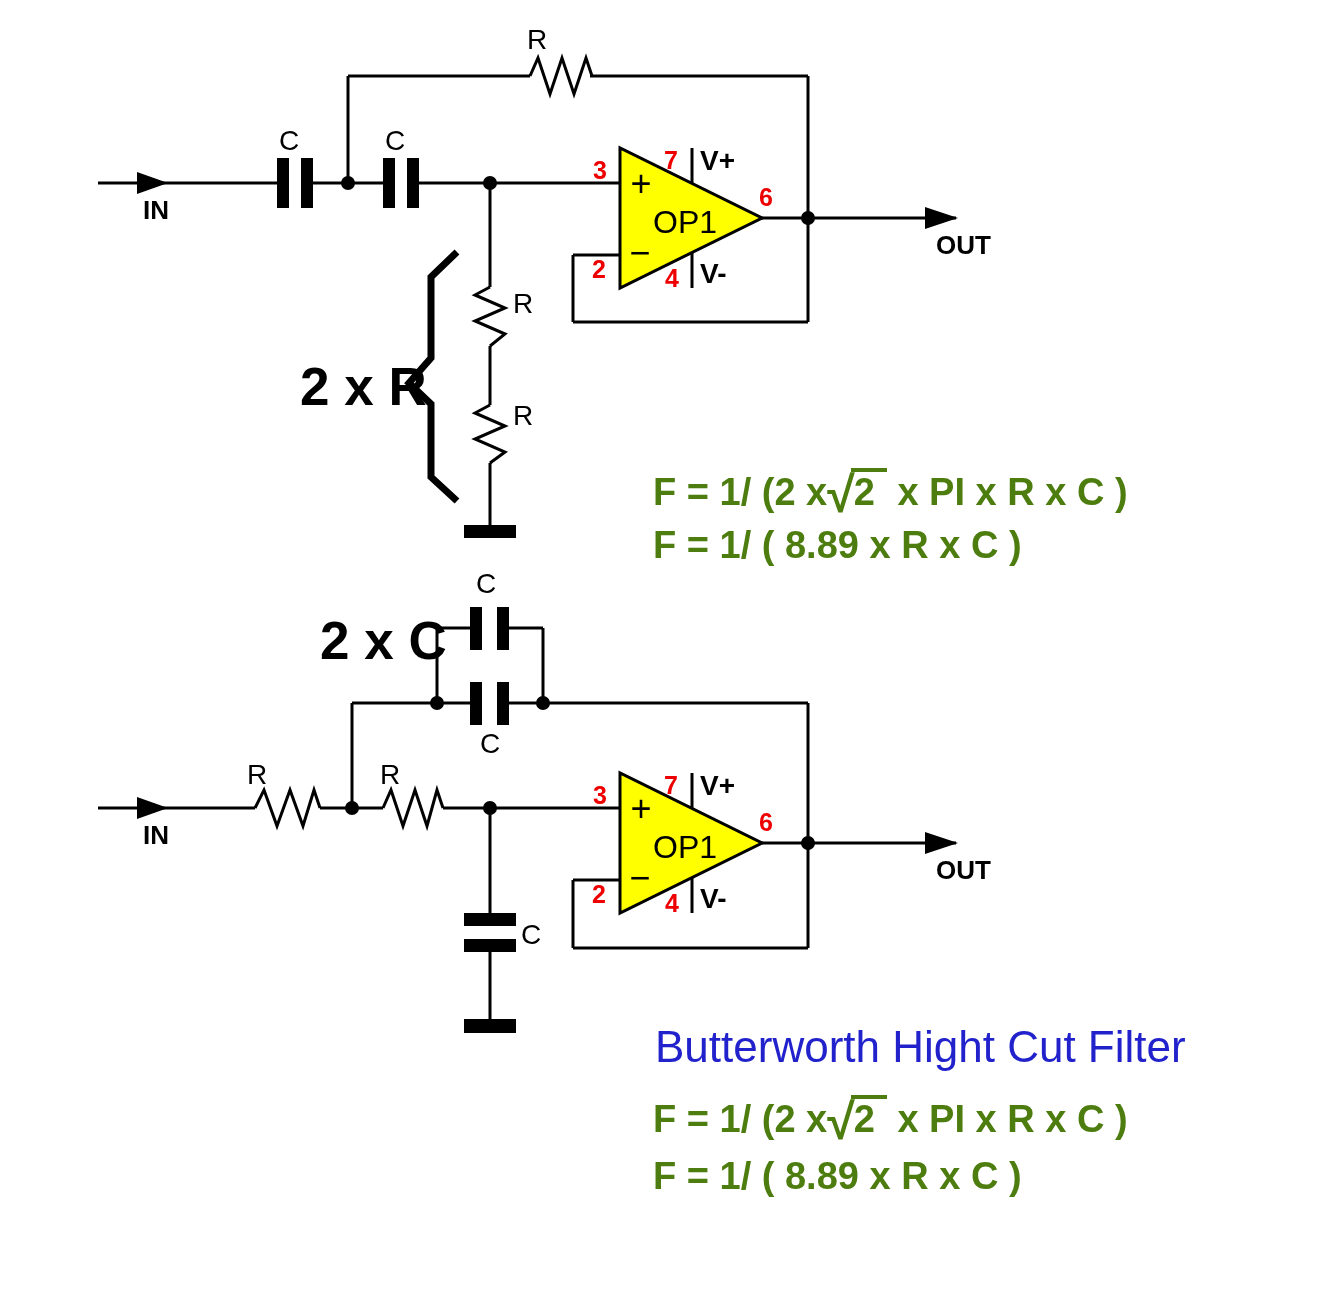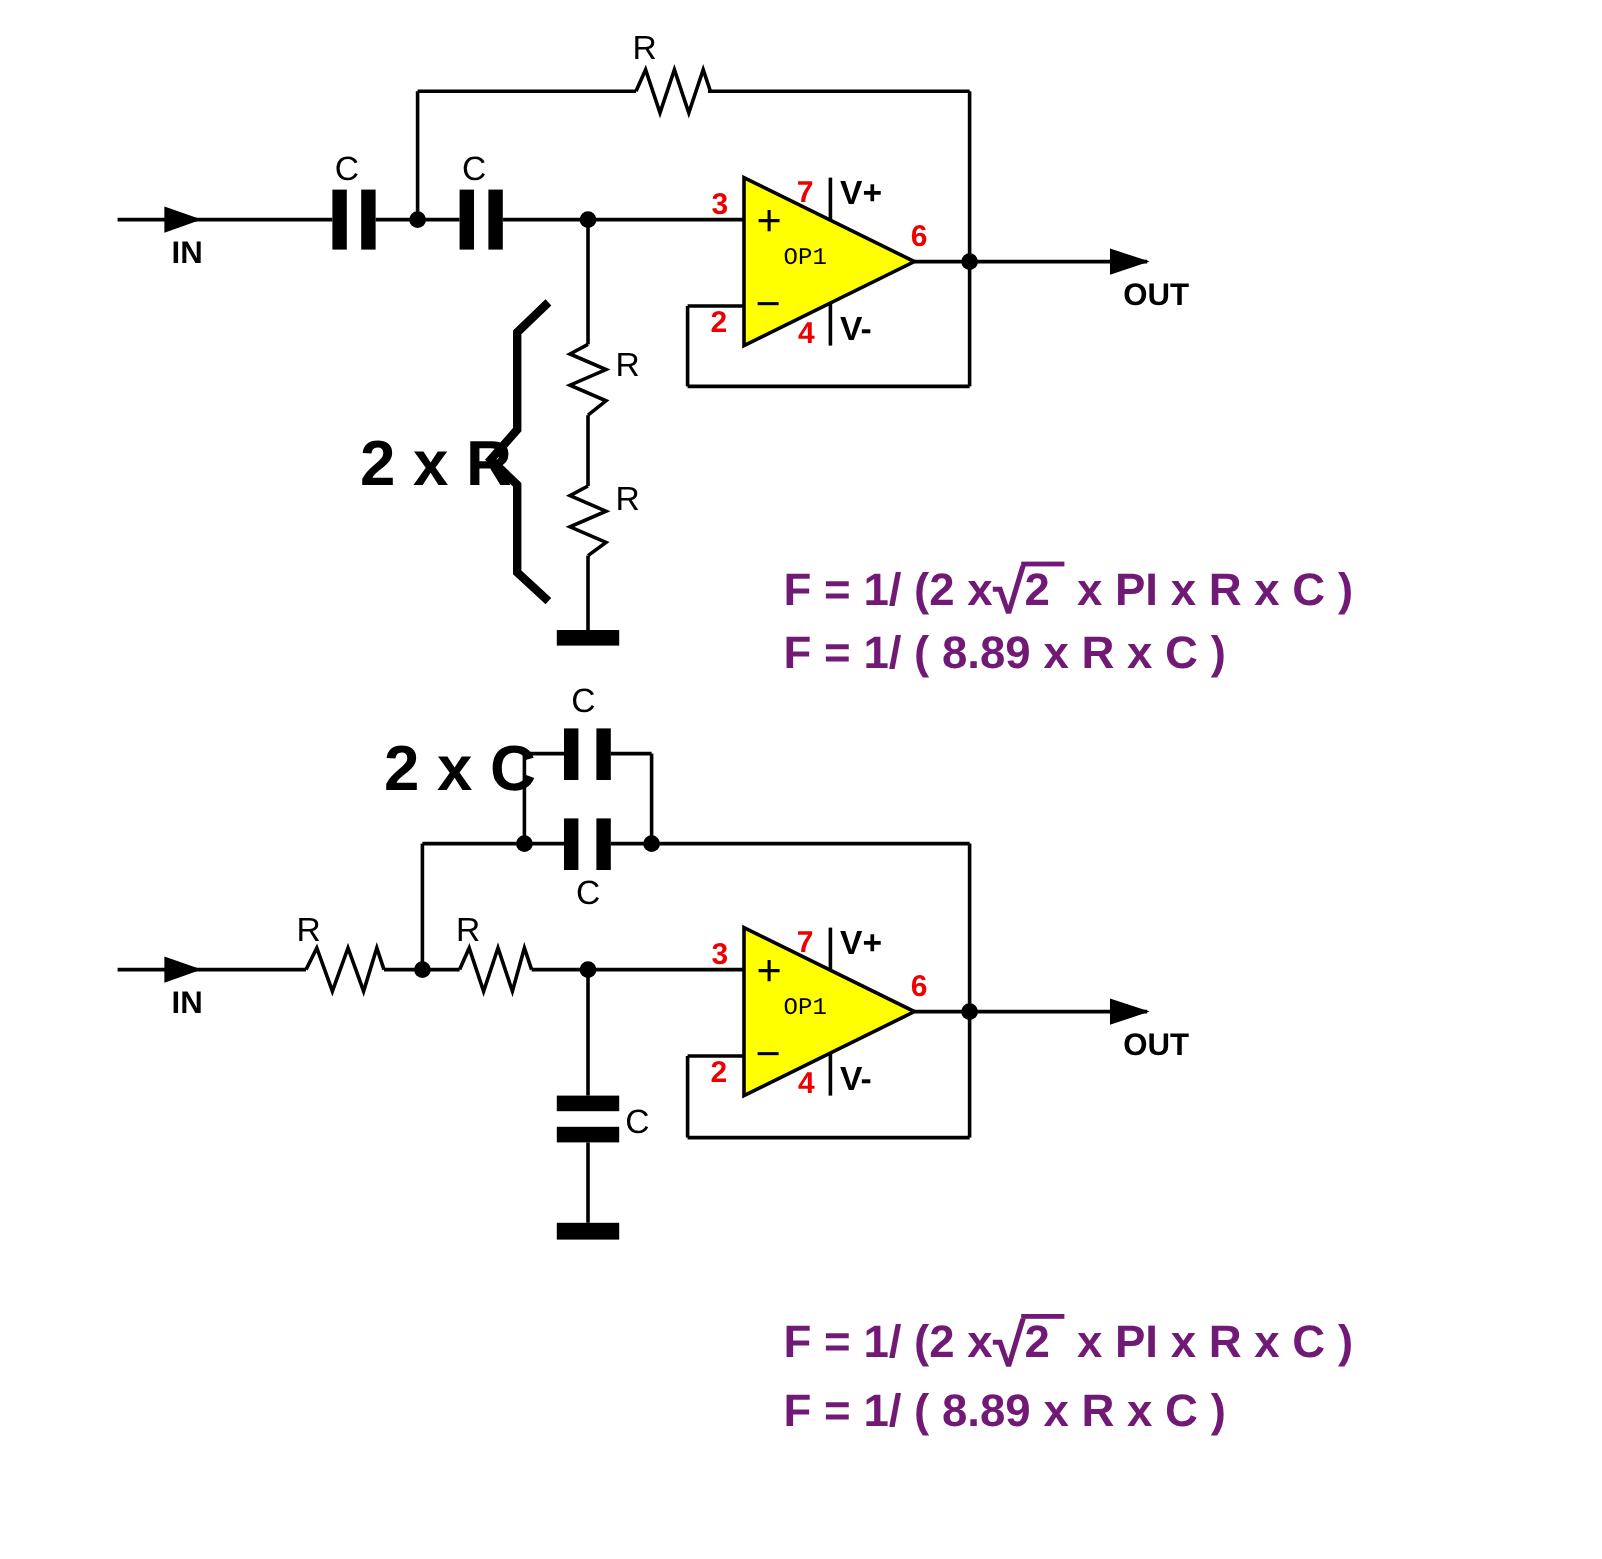--- a/index.html
+++ b/index.html
@@ -4,25 +4,25 @@
 <style>
   html,body{margin:0;padding:0;background:#ffffff;}
   #canvas{position:relative;width:1335px;height:1299px;background:#ffffff;overflow:hidden;
           font-family:"Liberation Sans",sans-serif;}
   #schematic{position:absolute;left:0;top:0;}
   .lbl{position:absolute;line-height:1;white-space:nowrap;color:#000;}
   .comp{font-size:28px;}
   .io{font-size:26px;font-weight:bold;text-align:center;}
   .pin{font-size:25px;font-weight:bold;color:#EE0000;}
   .rail{font-size:28px;font-weight:bold;}
-  .opname{font-size:20px;font-family:Liberation Mono, monospace;}
+  .opname{font-size:32px;}
   .sign{font-size:36px;transform:translate(-50%,-50%);}
   .mult{font-size:53px;font-weight:bold;}
   .title{font-size:44px;color:#2222CC;}
-  .formula{font-size:38px;font-weight:bold;color:#701a75;}
+  .formula{font-size:38px;font-weight:bold;color:#4d7c0f;}
   .rt{font-size:50px;font-weight:bold;line-height:0;vertical-align:-7px;letter-spacing:-4px;}
   .rv{display:inline-block;border-top:4px solid currentColor;padding:1px 12px 0 3px;line-height:1;}
 </style>
 </head>
 <body>
 
 <div id="canvas">
 
   <svg id="schematic" width="1335" height="1299" viewBox="0 0 1335 1299">
 
@@ -165,16 +165,17 @@
   <span class="lbl pin" style="left:592px;top:882px">2</span>
   <span class="lbl pin" style="left:664px;top:773px">7</span>
   <span class="lbl pin" style="left:665px;top:891px">4</span>
   <span class="lbl pin" style="left:759px;top:810px">6</span>
   <span class="lbl rail" style="left:700px;top:772px">V+</span>
   <span class="lbl rail" style="left:700px;top:885px">V-</span>
   <span class="lbl sign" style="left:641px;top:809px">+</span>
   <span class="lbl sign" style="left:640px;top:878px">−</span>
   <span class="lbl opname" style="left:653px;top:831px">OP1</span>
 
+  <div class="lbl title" style="left:655px;top:1025px">Butterworth Hight Cut Filter</div>
   <div class="lbl formula" style="left:653px;top:1095px"><span>F = 1/ (2 x</span><span class="rt">√</span><span class="rv">2</span><span> x PI x R x C )</span></div>
   <div class="lbl formula" style="left:653px;top:1157px">F = 1/ ( 8.89 x R x C )</div>
 
 </div>
 
 </body></html>

